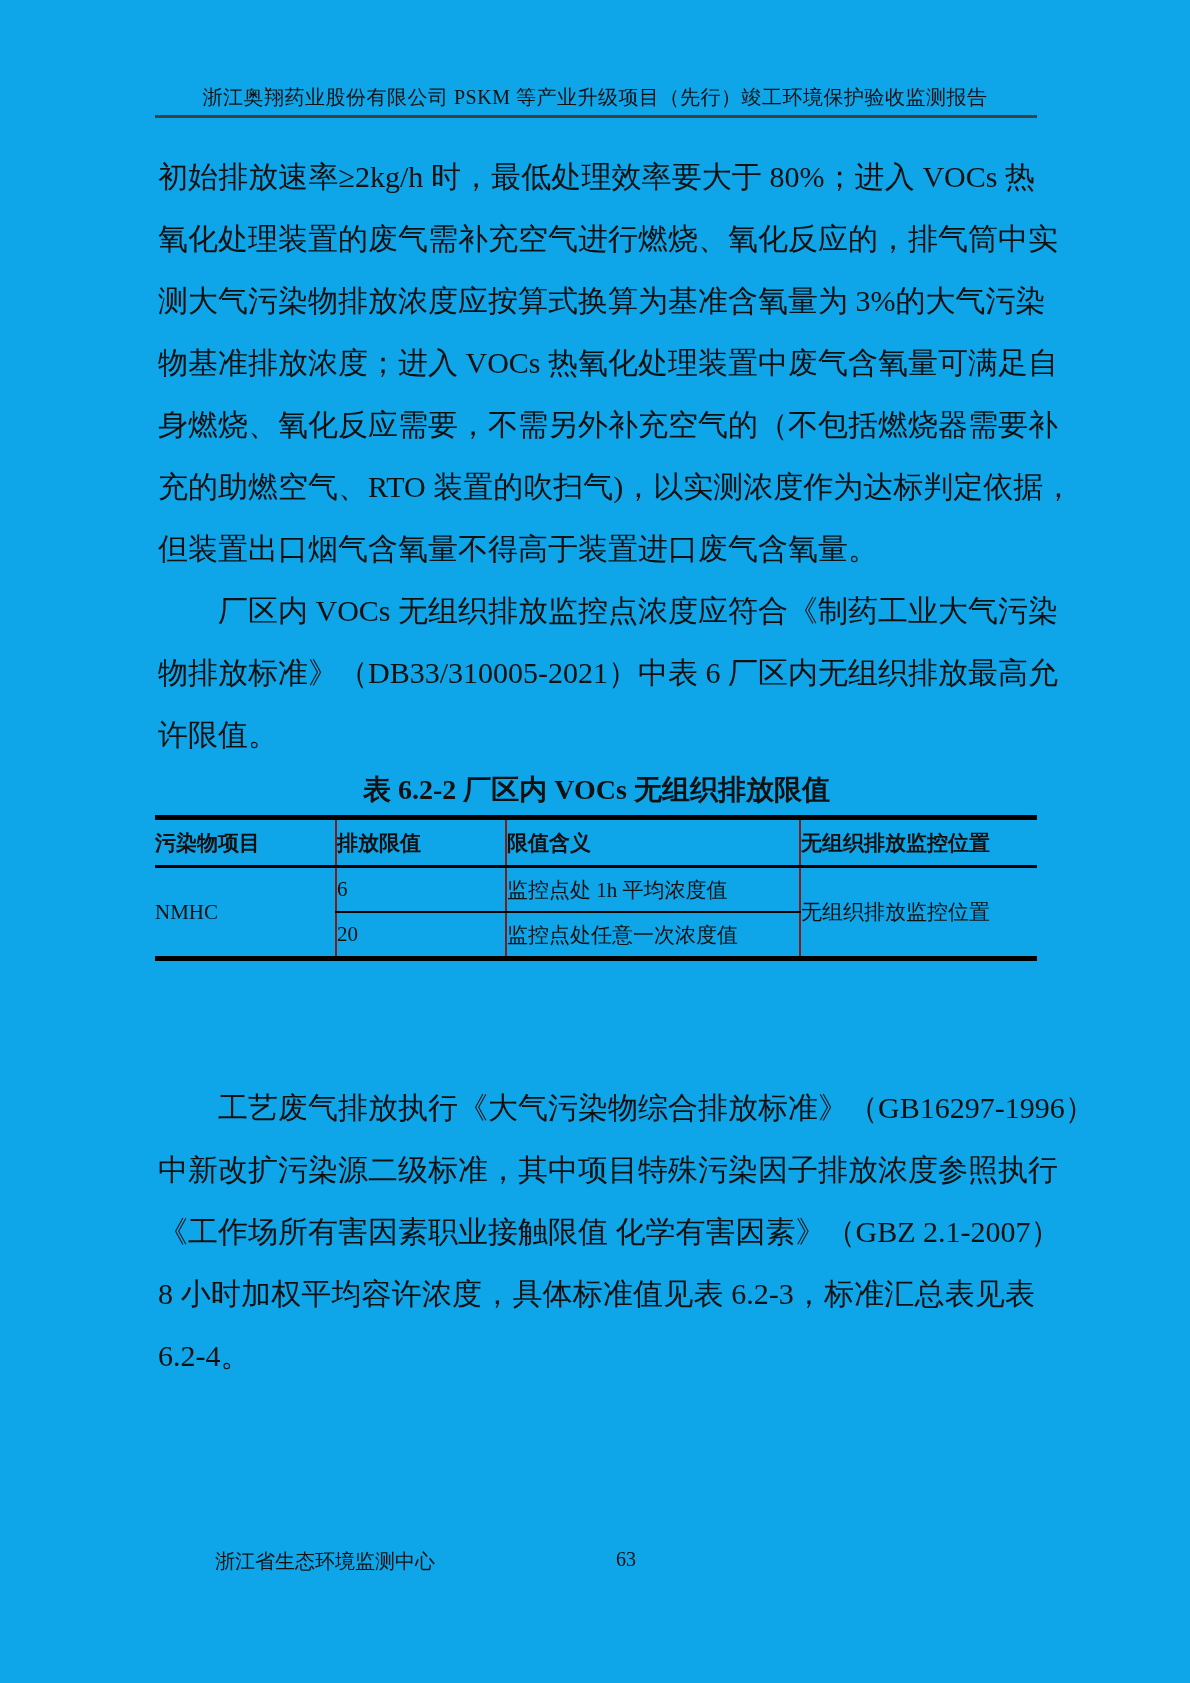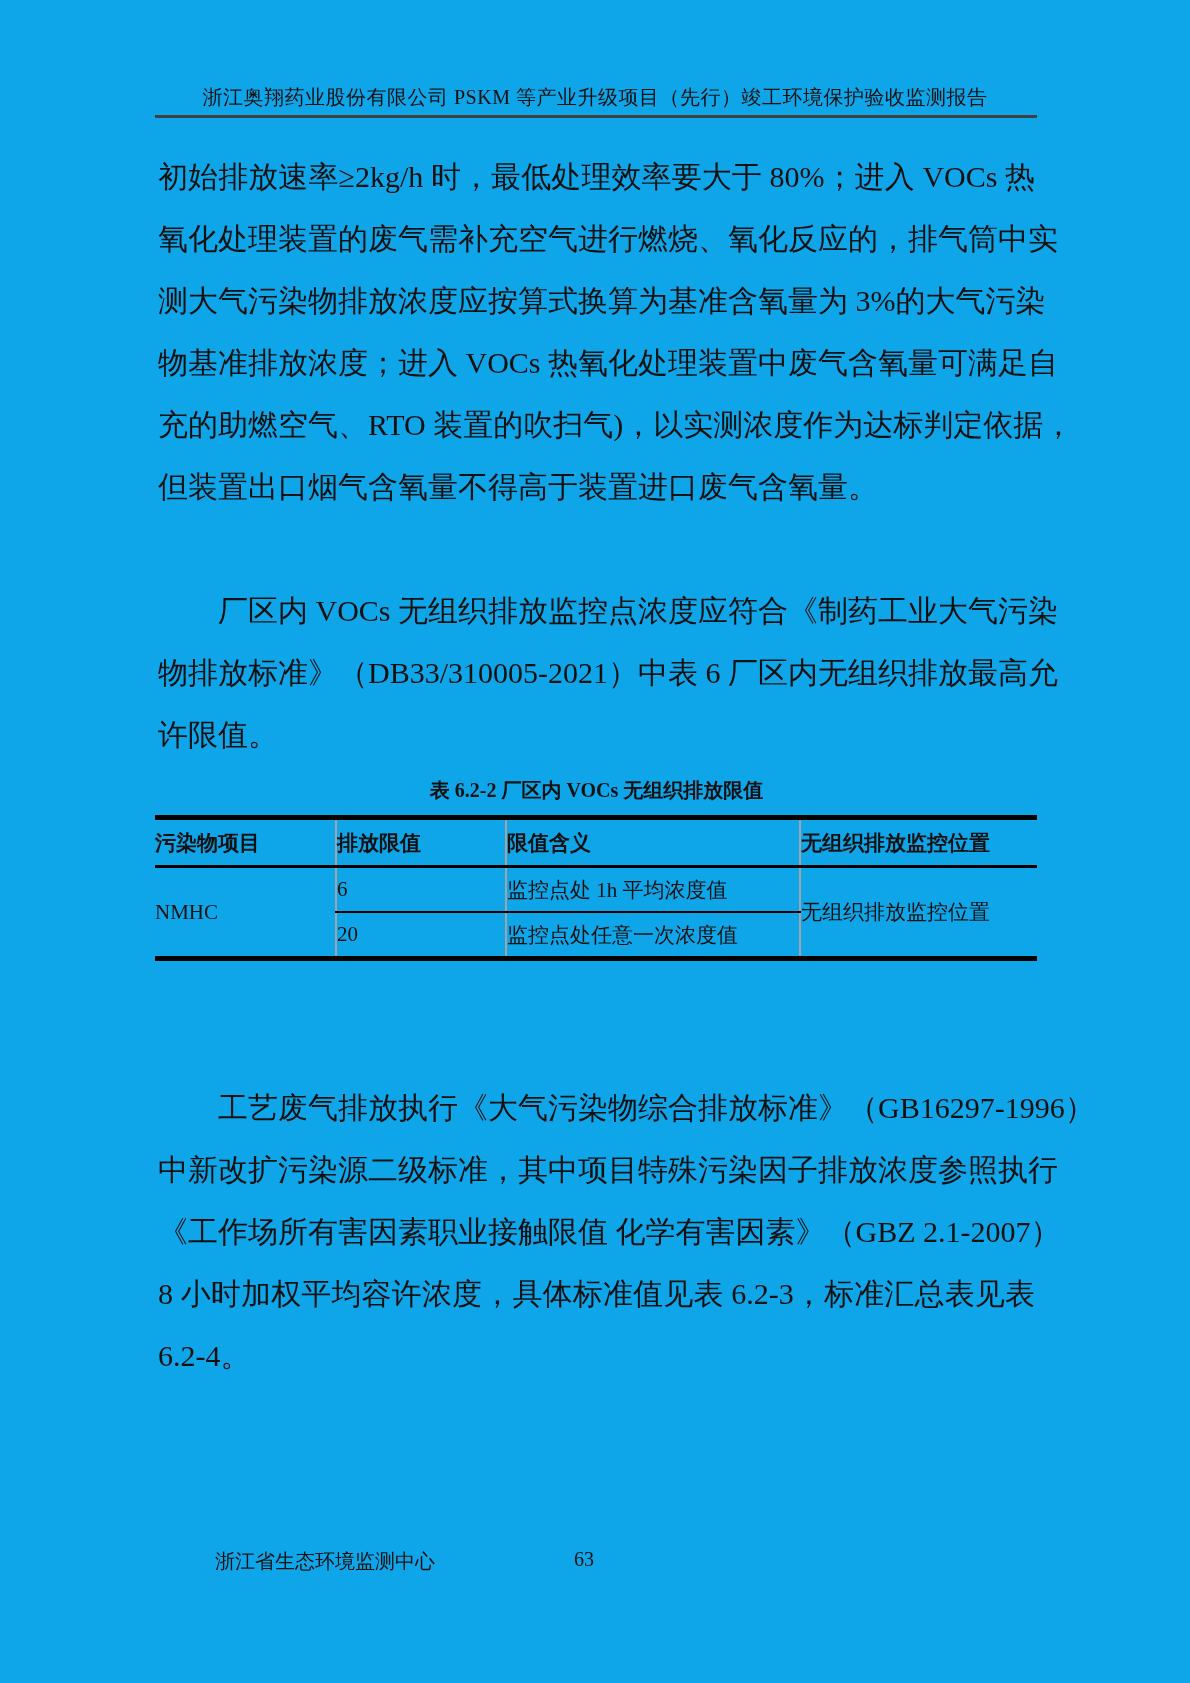--- a/index.html
+++ b/index.html
@@ -53,21 +53,21 @@
   }
   .indent-first .line:first-child {
     text-indent: 60px;
   }
   #p1 { top: 146px; }
   #p2 { top: 580px; }
   .table-caption {
     top: 770px;
     height: 40px;
     line-height: 40px;
-    font-size: 20px;
+    font-size: 28px;
     font-weight: bold;
     text-align: center;
   }
   .limits-table {
     position: absolute;
     top: 815px;
     left: 155px;
     width: 882px;
     border-collapse: collapse;
     table-layout: fixed;
@@ -81,57 +81,57 @@
     text-align: left;
     vertical-align: middle;
     font-weight: normal;
   }
   .limits-table th {
     font-weight: bold;
     height: 45px;
     border-bottom: 3px solid #000000;
   }
   .limits-table td { height: 43px; }
-  .limits-table .v-sep { border-left: 2px solid #a3a3a3; margin-left: 40px; }
+  .limits-table .v-sep { border-left: 2px solid #7f1d1d; margin-left: 40px; }
   .limits-table .row-div { border-bottom: 2px solid #000000; }
   .heading-block {
     top: 975px;
     height: 62px;
     line-height: 62px;
     text-indent: 60px;
   }
   #p4 { top: 1077px; }
   .footer-org {
     position: absolute;
     top: 1548px;
     left: 215px;
     font-size: 20px;
   }
   .footer-page {
     position: absolute;
     top: 1548px;
-    left: 568px;
+    left: 616px;
     width: 32px;
-    text-align: center;
     font-size: 20px;
   }
 </style>
 </head>
 <body>
 
 <div class="page">
 
   <div class="header-title">浙江奥翔药业股份有限公司 PSKM 等产业升级项目（先行）竣工环境保护验收监测报告</div>
   <div class="header-rule"></div>
 
   <div id="p1" class="block para">
       <div class="line">初始排放速率≥2kg/h 时，最低处理效率要大于 80%；进入 VOCs 热</div>
       <div class="line">氧化处理装置的废气需补充空气进行燃烧、氧化反应的，排气筒中实</div>
       <div class="line">测大气污染物排放浓度应按算式换算为基准含氧量为 3%的大气污染</div>
       <div class="line">物基准排放浓度；进入 VOCs 热氧化处理装置中废气含氧量可满足自</div>
+      <div class="line">身燃烧、氧化反应需要，不需另外补充空气的（不包括燃烧器需要补</div>
       <div class="line">充的助燃空气、RTO 装置的吹扫气)，以实测浓度作为达标判定依据，</div>
       <div class="line">但装置出口烟气含氧量不得高于装置进口废气含氧量。</div>
     </div>
 
   <div id="p2" class="block para indent-first">
       <div class="line">厂区内 VOCs 无组织排放监控点浓度应符合《制药工业大气污染</div>
       <div class="line">物排放标准》（DB33/310005-2021）中表 6 厂区内无组织排放最高允</div>
       <div class="line">许限值。</div>
     </div>
 

